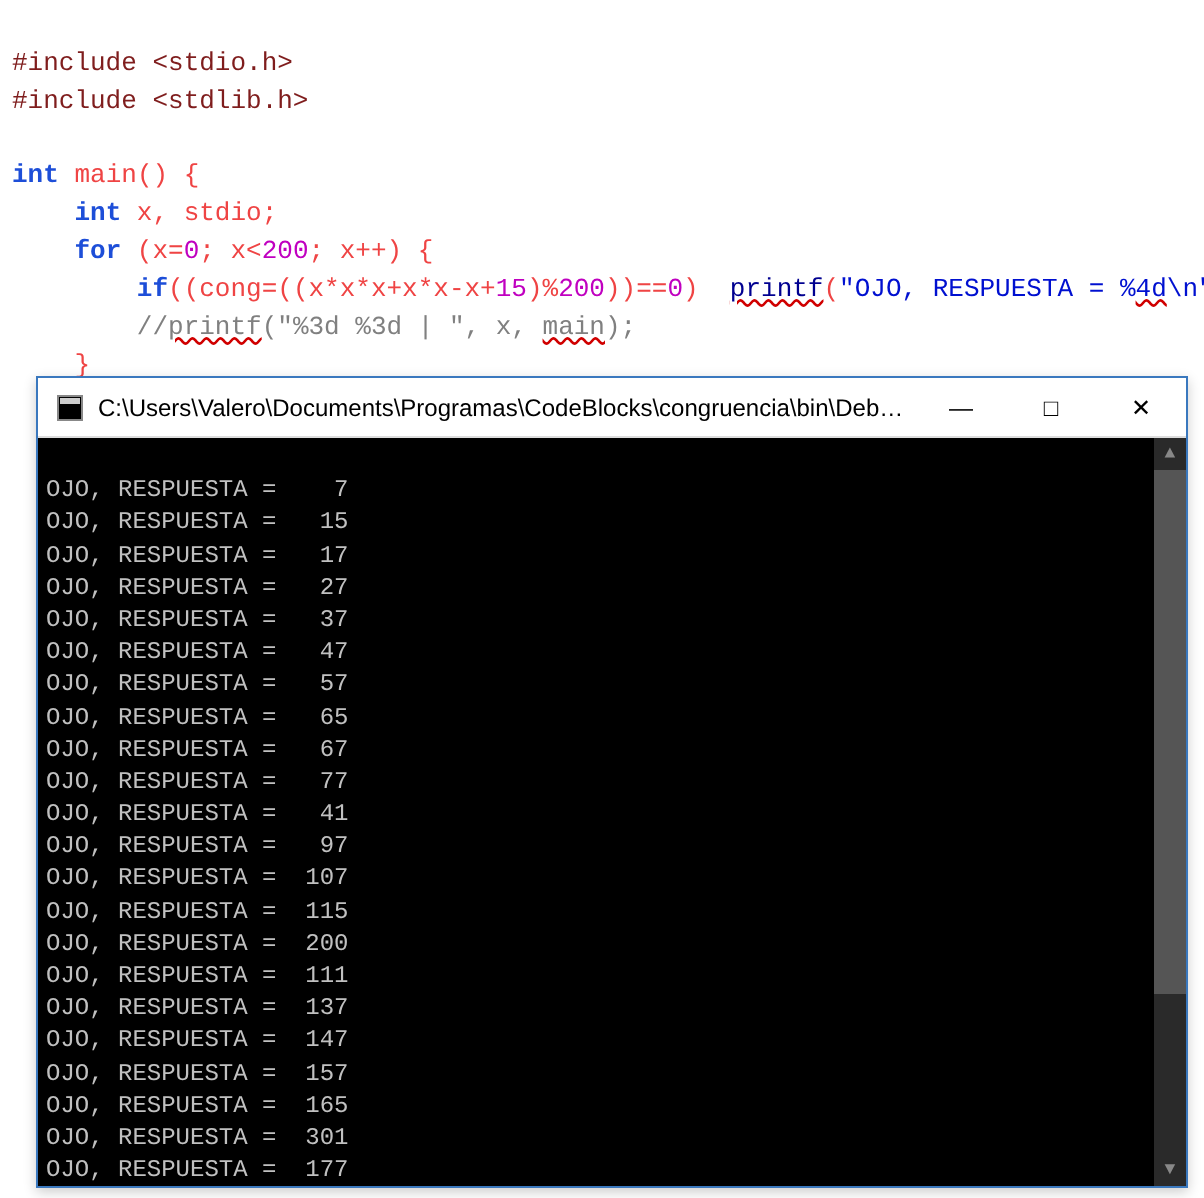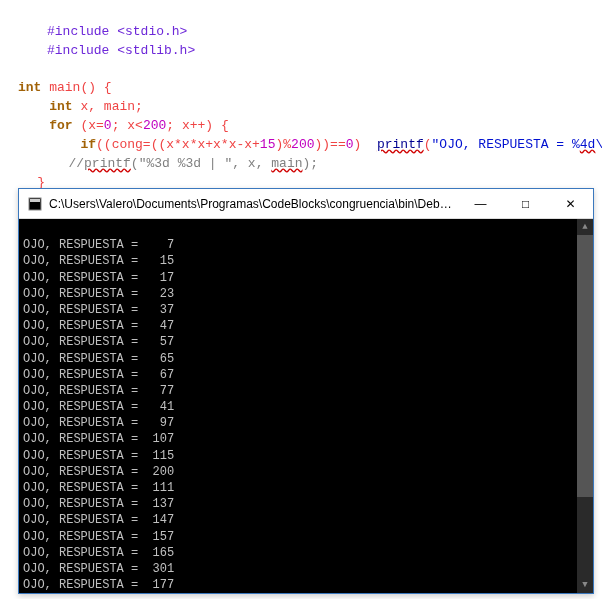--- a/index.html
+++ b/index.html
@@ -11,22 +11,22 @@
     height: 599px;
     overflow: hidden;
     position: relative;
   }
   .code-area {
     padding: 4px 6px;
     white-space: pre;
     line-height: 1.45;
     background: #fff;
   }
-  .green { color: #6d28d9; margin-left: 41px; }
-  .blue { color: #a16207; font-weight: bold; margin-left: 12px; }
+  .green { color: #7f1d1d; }
+  .blue { color: #1d4ed8; font-weight: bold; }
   .black { color: #ef4444; }
   .navy { color: #000090; }
   .magenta { color: #c000c0; }
   .str-blue { color: #0010d0; }
   .comment { color: #808080; }
   .squiggle {
     text-decoration-line: underline;
     text-decoration-style: wavy;
     text-decoration-color: #d00000;
   }
@@ -119,21 +119,21 @@
   }
 </style>
 </head>
 <body>
 
 <div class="code-area">
 <span class="green">#include &lt;stdio.h&gt;</span>
 <span class="green">#include &lt;stdlib.h&gt;</span>
 
 <span class="blue">int</span><span class="black"> </span><span class="black">main</span><span class="black">()</span><span class="black"> {</span>
-    <span class="blue">int</span><span class="black"> x, main;</span>
+    <span class="blue">int</span><span class="black"> x, stdio;</span>
     <span class="blue">for</span><span class="black"> (x=</span><span class="magenta">0</span><span class="black">; x&lt;</span><span class="magenta">200</span><span class="black">; x++) {</span>
         <span class="blue">if</span><span class="black">((cong=((x*x*x+x*x-x+</span><span class="magenta">15</span><span class="black">)%</span><span class="magenta">200</span><span class="black">))==</span><span class="magenta">0</span><span class="black">)  </span><span class="navy squiggle">printf</span><span class="black">(</span><span class="str-blue">"OJO, RESPUESTA = %<span class="squiggle">4d</span>\n"</span>
         <span class="comment">//<span class="squiggle">printf</span>("%3d %3d | ", x, <span class="squiggle">main</span>);</span>
     <span class="black">}</span>
     <span class="blue">return</span><span class="magenta"> 0</span><span class="black">;</span>
 </div>
 
 <div class="console-window">
   <div class="titlebar">
     <span class="titlebar-icon">
@@ -146,21 +146,21 @@
     <div class="win-controls">
       <div class="win-btn">—</div>
       <div class="win-btn">□</div>
       <div class="win-btn">✕</div>
     </div>
   </div>
   <div class="console-body">
 <span>OJO, RESPUESTA =    7</span>
 <span>OJO, RESPUESTA =   15</span>
 <span>OJO, RESPUESTA =   17</span>
-<span>OJO, RESPUESTA =   23</span>
+<span>OJO, RESPUESTA =   27</span>
 <span>OJO, RESPUESTA =   37</span>
 <span>OJO, RESPUESTA =   47</span>
 <span>OJO, RESPUESTA =   57</span>
 <span>OJO, RESPUESTA =   65</span>
 <span>OJO, RESPUESTA =   67</span>
 <span>OJO, RESPUESTA =   77</span>
 <span>OJO, RESPUESTA =   41</span>
 <span>OJO, RESPUESTA =   97</span>
 <span>OJO, RESPUESTA =  107</span>
 <span>OJO, RESPUESTA =  115</span>

